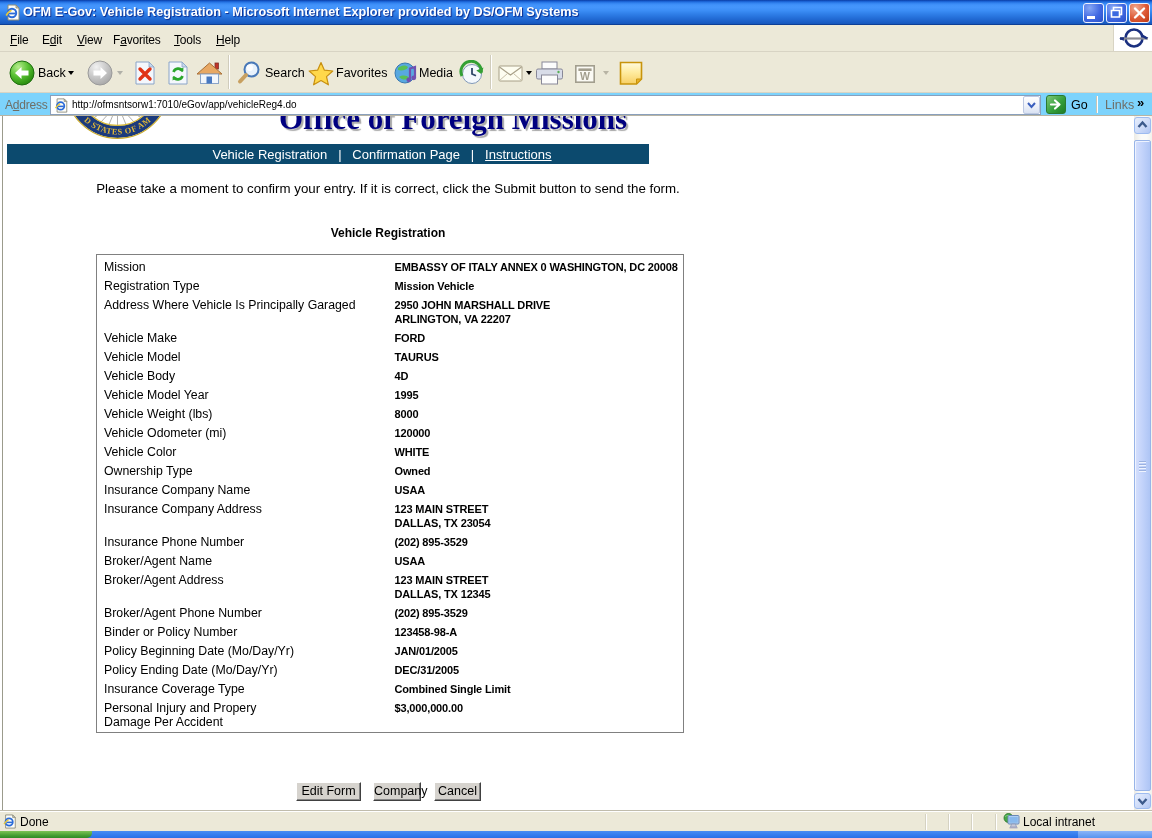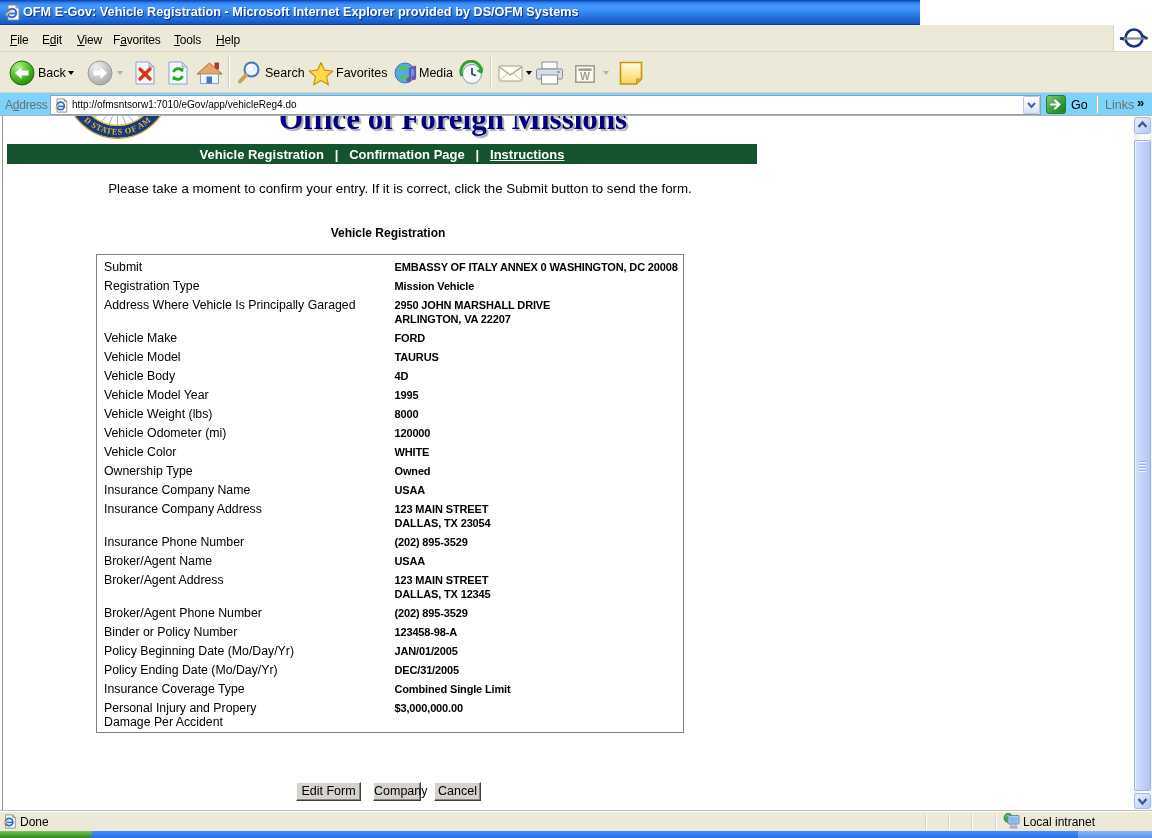--- a/index.html
+++ b/index.html
@@ -1,21 +1,21 @@
 <!DOCTYPE html>
 <html><head>
 <meta charset="utf-8">
 <style>
 * { margin:0; padding:0; box-sizing:border-box; }
 html,body { width:1152px; height:838px; overflow:hidden; }
 body { font-family:"Liberation Sans", sans-serif; position:relative; background:#fff; }
 svg { position:absolute; }
 
 
-#titlebar { position:absolute; left:0; top:0; width:920px; height:25px; overflow:hidden;
+#titlebar { position:absolute; left:0; top:0; width:1152px; height:25px; overflow:hidden;
   background:linear-gradient(180deg,#0a3da6 0%,#1b63d5 6%,#3182ef 12%,#4293fb 20%,#4495fc 30%,#3c8ef6 42%,#2f7fe8 56%,#2570da 70%,#1e64cd 82%,#185bc2 92%,#1453b4 100%); box-shadow:inset 0 -1px 0 #0e3f96;padding-left:44px;
 }
 #titlebar .ttext { position:absolute; left:23px; top:5px; color:#fff; font-weight:bold;
   font-size:12.7px; text-shadow:1px 1px 1px #0a2a8c; white-space:nowrap; }
 .winbtn { position:absolute; top:3px; width:21px; height:20px; border-radius:3px;
   border:1px solid #eef2ff; }
 #btnmin { left:1083px; background:radial-gradient(circle at 30% 22%, #86a7f5 0%, #4068e2 55%, #2a50c8 100%); }
 #btnmax { left:1106px; background:radial-gradient(circle at 30% 22%, #86a7f5 0%, #4068e2 55%, #2a50c8 100%); }
 #btncls { left:1129px; background:radial-gradient(circle at 30% 22%, #f0a88f 0%, #dd5936 55%, #bc3812 100%); }
 
@@ -51,23 +51,23 @@
 #linkslabel { position:absolute; left:1105px; top:5px; font-size:12.5px; color:#6e6e66; }
 #linkschev { position:absolute; left:1137px; top:2px; font-size:13px; font-weight:bold; color:#000; }
 
 
 #content { position:absolute; left:0; top:116px; width:1134px; height:694px;
   background:#fff; overflow:hidden; }
 #contentline { position:absolute; left:2px; top:0px; width:1px; height:694px; background:#9b9b8c; }
 #bigheader { position:absolute; left:279px; top:-12px; font-family:"Liberation Serif",serif;
   font-weight:bold; font-size:31px; line-height:30px; color:#000080; white-space:nowrap;
   text-shadow:2px 2px 1px #a8a8a8; }
-#navbar { position:absolute; left:7px; top:28px; width:750px; height:20px; background:#14532d;font-weight:bold; }
+#navbar { position:absolute; left:7px; top:28px; width:642px; height:20px; background:#0c4a6e; }
 #navbar .ntext { position:absolute; left:0; top:3px; width:750px; text-align:center; color:#fff; font-size:13px; }
-#intro { position:absolute; left:12px; top:65px; width:776px; text-align:center; font-size:13.3px; color:#000; }
+#intro { position:absolute; left:0px; top:65px; width:776px; text-align:center; font-size:13.3px; color:#000; }
 #vrhead { position:absolute; left:0px; top:110px; width:776px; text-align:center; font-size:12px; font-weight:bold; color:#000; }
 #dtable { position:absolute; left:96px; top:138px; width:588px; border:1px solid #808080; border-collapse:collapse; }
 #dtable td { font-size:12.3px; vertical-align:top; padding:5px 0 0 0; line-height:14px; }
 #dtable td.l { padding-left:7px; width:292px; }
 #dtable td.v { font-weight:bold; font-size:11px; letter-spacing:-0.15px; padding-left:6px; }
 .xpbtn { position:absolute; top:666px; height:19px; background:#d6d3ce; text-align:center;
   border:1px solid; border-color:#fff #404040 #404040 #fff;
   box-shadow:inset -1px -1px 0 #868686;
   font-size:12.5px; line-height:16px; color:#000; }
 
@@ -319,21 +319,21 @@
   </svg>
   <div id="bigheader">Office of Foreign Missions</div>
   <div id="navbar">
       <div class="ntext">Vehicle Registration&nbsp;&nbsp; | &nbsp;&nbsp;Confirmation Page&nbsp;&nbsp; | &nbsp;&nbsp;<u>Instructions</u></div>
     </div>
   <div id="intro">Please take a moment to confirm your entry. If it is correct, click the Submit button to send the form.</div>
   <div id="vrhead">Vehicle Registration</div>
   <table id="dtable">
     <tbody>
         <tr>
-          <td class="l">Submit</td>
+          <td class="l">Mission</td>
           <td class="v">EMBASSY OF ITALY ANNEX 0 WASHINGTON, DC 20008</td>
         </tr>
     <tr>
           <td class="l">Registration Type</td>
           <td class="v">Mission Vehicle</td>
         </tr>
     <tr>
           <td class="l">Address Where Vehicle Is Principally Garaged</td>
           <td class="v">2950 JOHN MARSHALL DRIVE<br>ARLINGTON, VA 22207</td>
         </tr>

